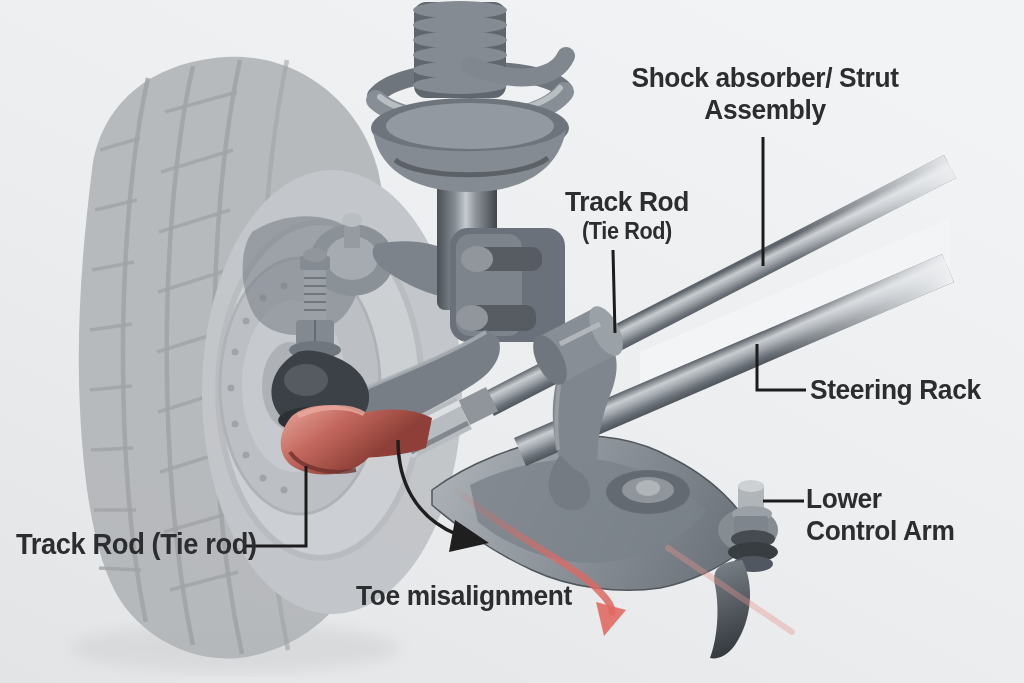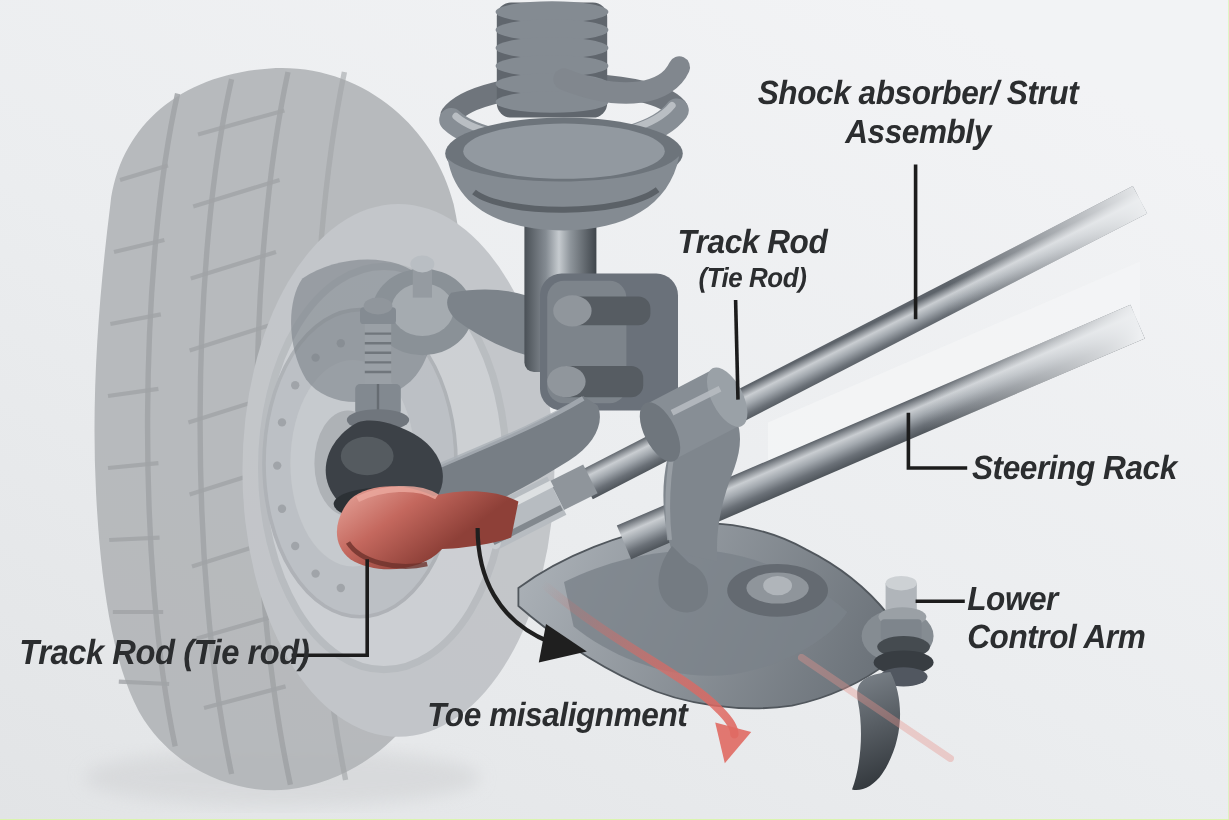--- a/index.html
+++ b/index.html
@@ -1,20 +1,19 @@
 <!DOCTYPE html>
 <html><head>
 <meta charset="utf-8">
 <style>
   html,body{margin:0;padding:0;}
   #stage{
     position:relative;width:1024px;height:683px;overflow:hidden;
     font-family:"Liberation Sans","DejaVu Sans",sans-serif;
-    background:#bef264;
-    font-style:italic;
+    background:#5eead4;
   }
   #stage svg{position:absolute;left:0;top:0;}
   .lbl{
     position:absolute;font-weight:700;color:#2b2d2f;
     letter-spacing:-0.4px;line-height:1.16;white-space:nowrap;
   }
   .cx{text-align:center;transform:scaleX(.94);transform-origin:center top;}
   .lx{transform:scaleX(.94);transform-origin:left top;}
   .lbl-shock{left:570px;top:62px;width:390px;font-size:28px;}
   .lbl-trackrod-upper{left:527px;top:186px;width:200px;font-size:28px;}

